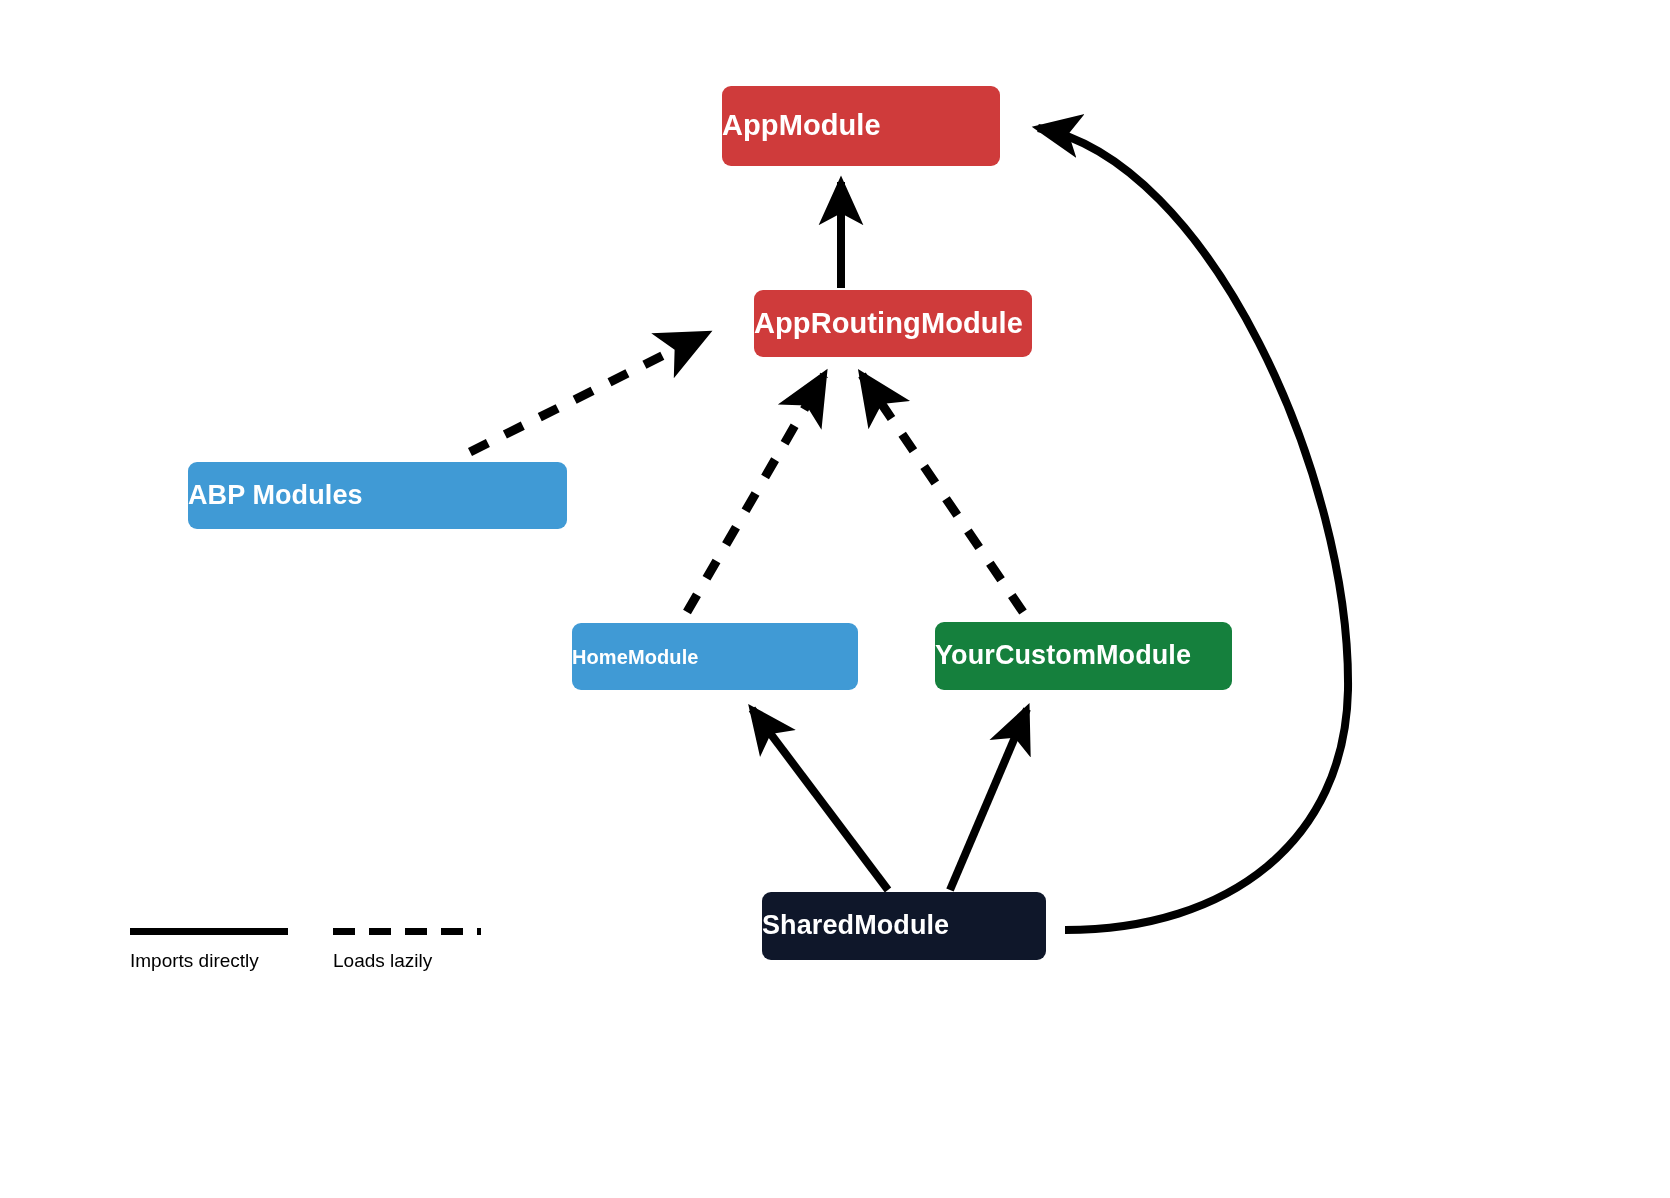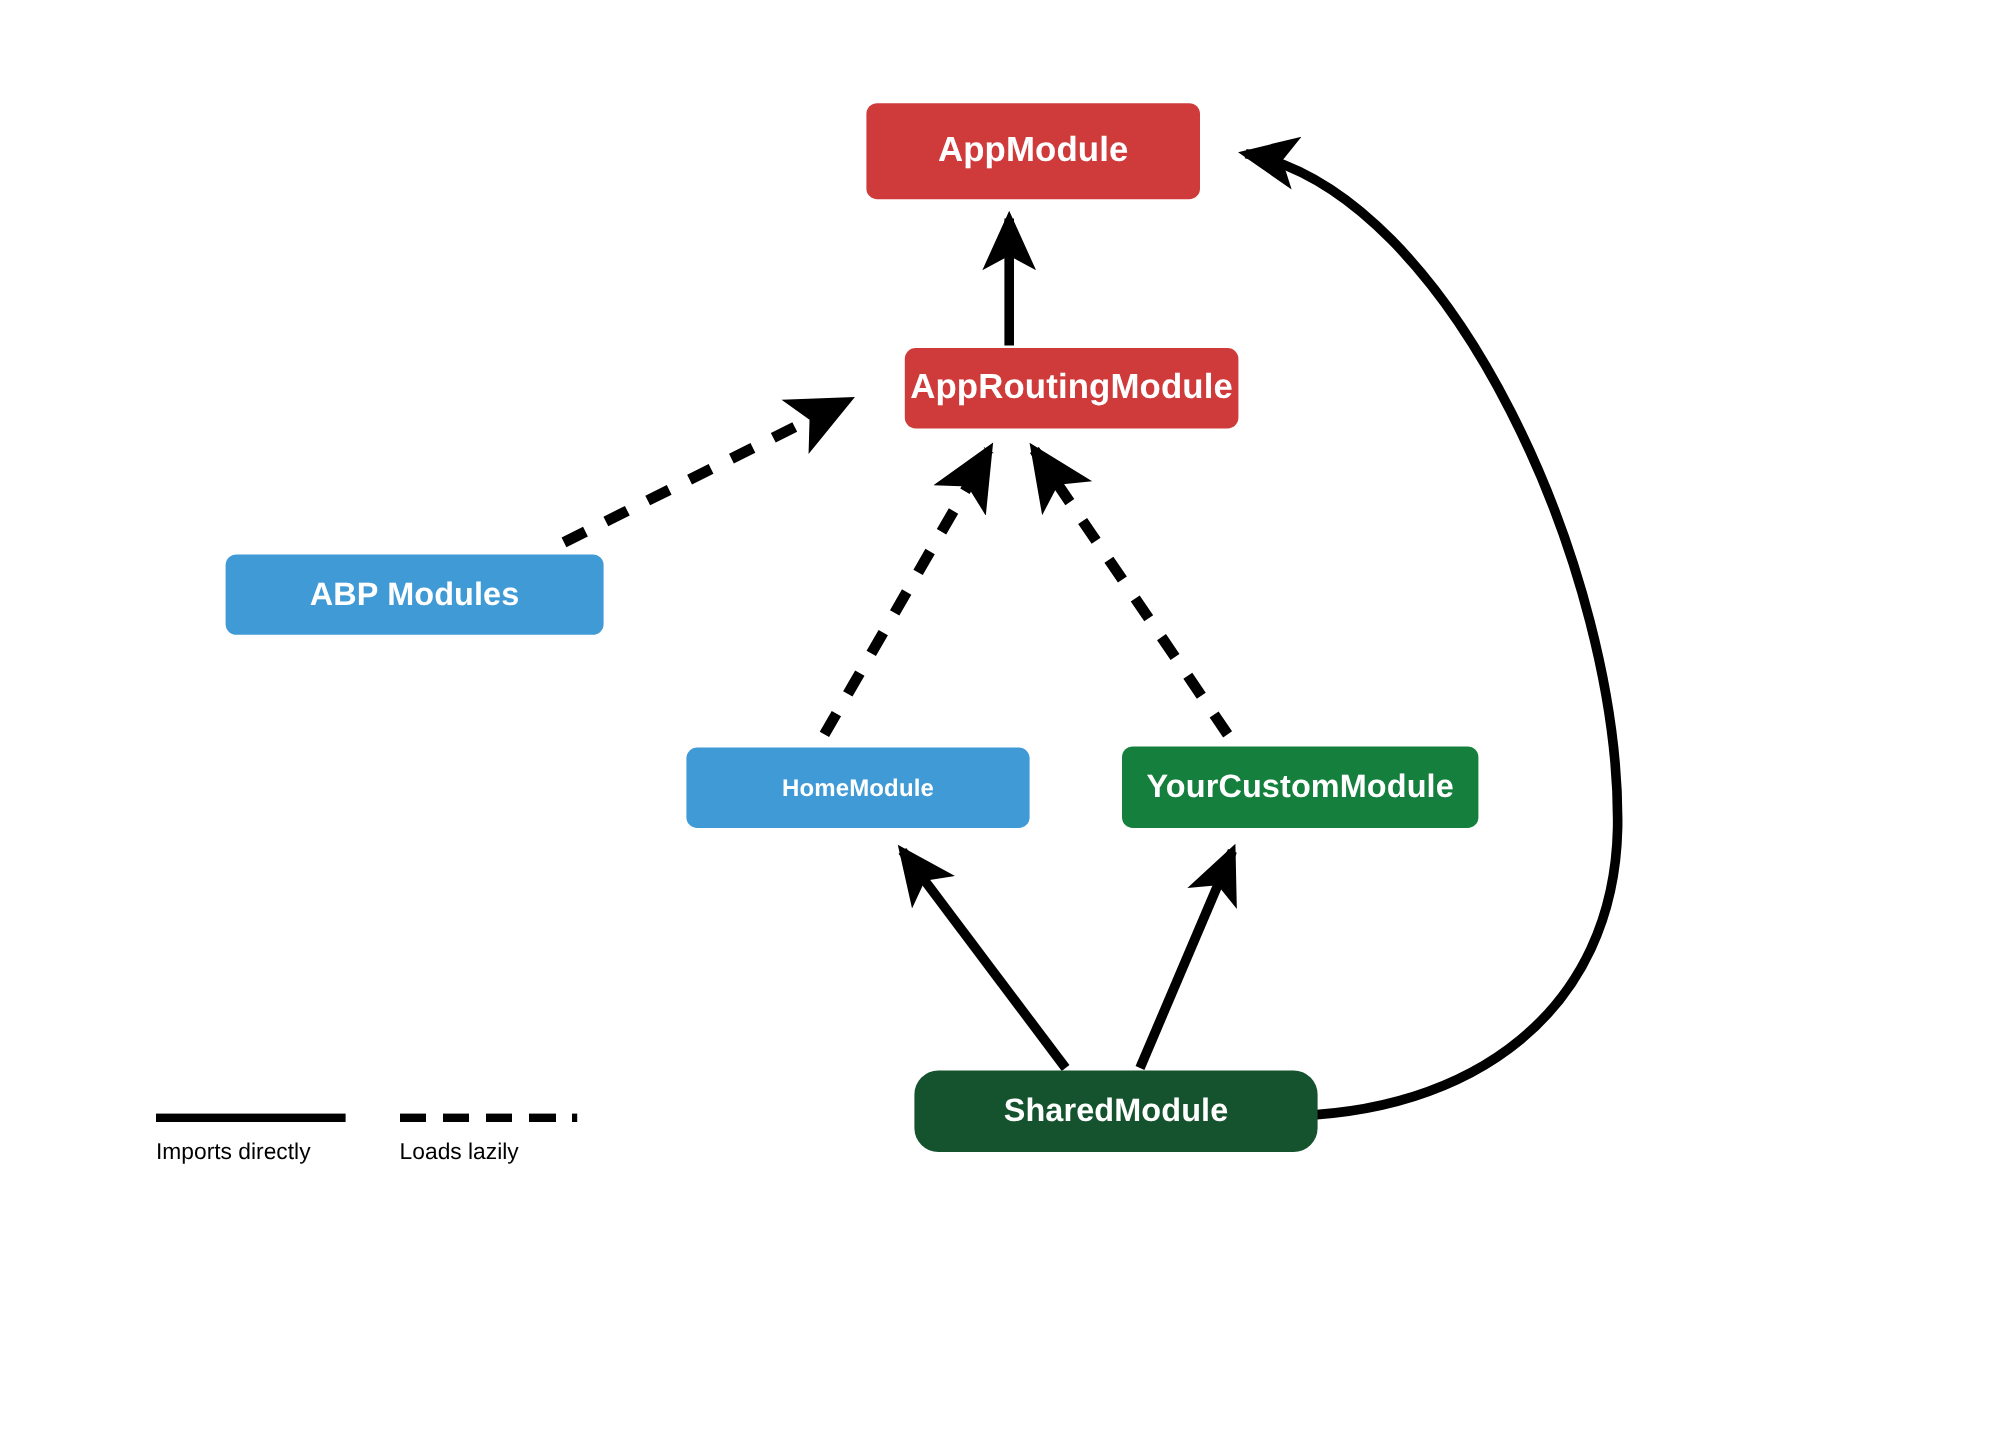--- a/index.html
+++ b/index.html
@@ -24,21 +24,21 @@
     top: 0;
     width: 1670px;
     height: 1198px;
   }
   .node {
     position: absolute;
     box-sizing: border-box;
     border-radius: 9px;
     display: flex;
     align-items: center;
-    justify-content: center;
+    justify-content: flex-start;
     color: #ffffff;
     font-weight: bold;
     letter-spacing: 0.1px;
     z-index: 5;
     user-select: none;
   }
   .node-label {
     display: block;
     text-align: center;
     line-height: 1.1;
@@ -108,33 +108,33 @@
   </svg>
 
   <div class="node" style="left: 722px; top: 86px; width: 278px; height: 80px; background: rgb(207, 59, 59); font-size: 29px; color: rgb(255, 255, 255);">
     <span class="node-label">AppModule</span>
   </div>
 
   <div class="node" style="left: 722px; top: 290px; width: 278px; height: 67px; background: rgb(207, 59, 59); font-size: 29px; color: rgb(255, 255, 255); margin-left: 32px;">
     <span class="node-label">AppRoutingModule</span>
   </div>
 
-  <div class="node" style="left: 188px; top: 462px; width: 315px; height: 67px; background: rgb(64, 154, 213); font-size: 27px; color: rgb(255, 255, 255);">
+  <div class="node" style="left: 188px; top: 462px; width: 379px; height: 67px; background: rgb(64, 154, 213); font-size: 27px; color: rgb(255, 255, 255);">
     <span class="node-label">ABP Modules</span>
   </div>
 
   <div class="node" style="left: 572px; top: 623px; width: 286px; height: 67px; background: rgb(64, 154, 213); font-size: 20px; color: rgb(255, 255, 255);">
     <span class="node-label">HomeModule</span>
   </div>
 
   <div class="node" style="left: 935px; top: 622px; width: 297px; height: 68px; background: #15803d; font-size: 27px; color: rgb(255, 255, 255);">
     <span class="node-label">YourCustomModule</span>
   </div>
 
-  <div class="node" style="left: 762px; top: 892px; width: 336px; height: 68px; background: #14532d; font-size: 27px; color: rgb(255, 255, 255); border-radius: 20px;">
+  <div class="node" style="left: 762px; top: 892px; width: 284px; height: 68px; background: #0f172a; font-size: 27px; color: rgb(255, 255, 255);">
     <span class="node-label">SharedModule</span>
   </div>
 
   <div id="legend" style="left: 130px; top: 928px;">
     <div class="legend-entry" style="left: 0px; top: 0px;">
       <div class="legend-swatch legend-solid" style="width: 158px; left: 0px; top: 0px;"></div>
       <div class="legend-text">Imports directly</div>
     </div>
     <div class="legend-entry" style="left: 203px; top: 0px;">
       <div class="legend-swatch legend-dashed" style="width: 148px; left: 0px; top: 0px;"></div>

